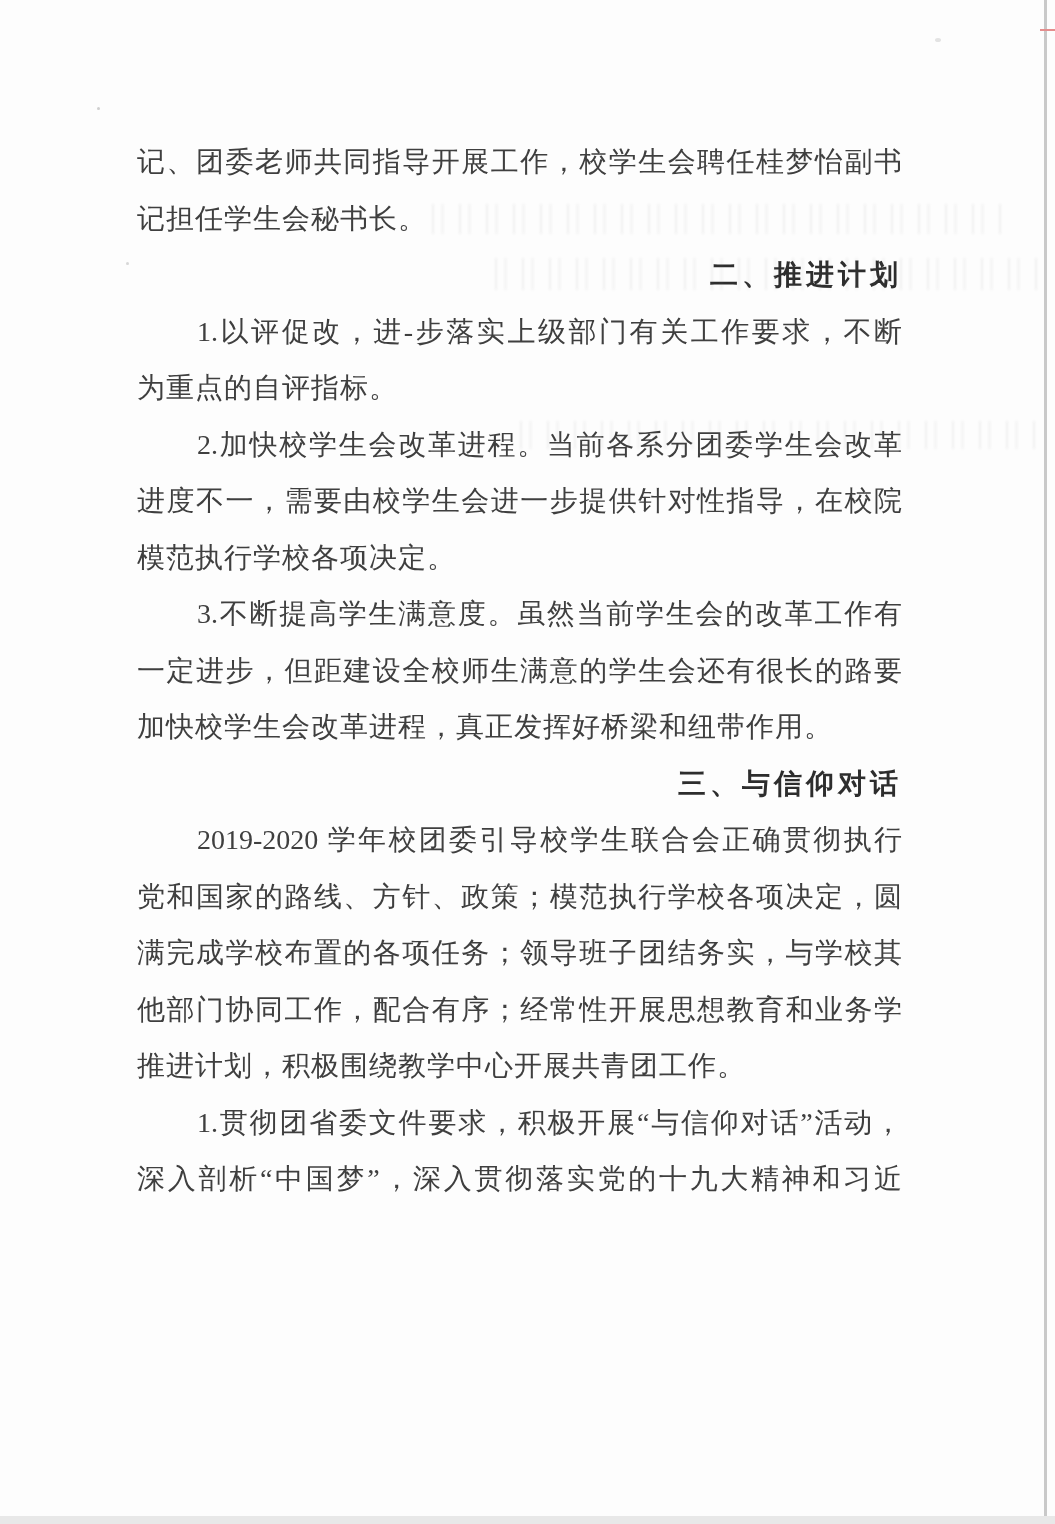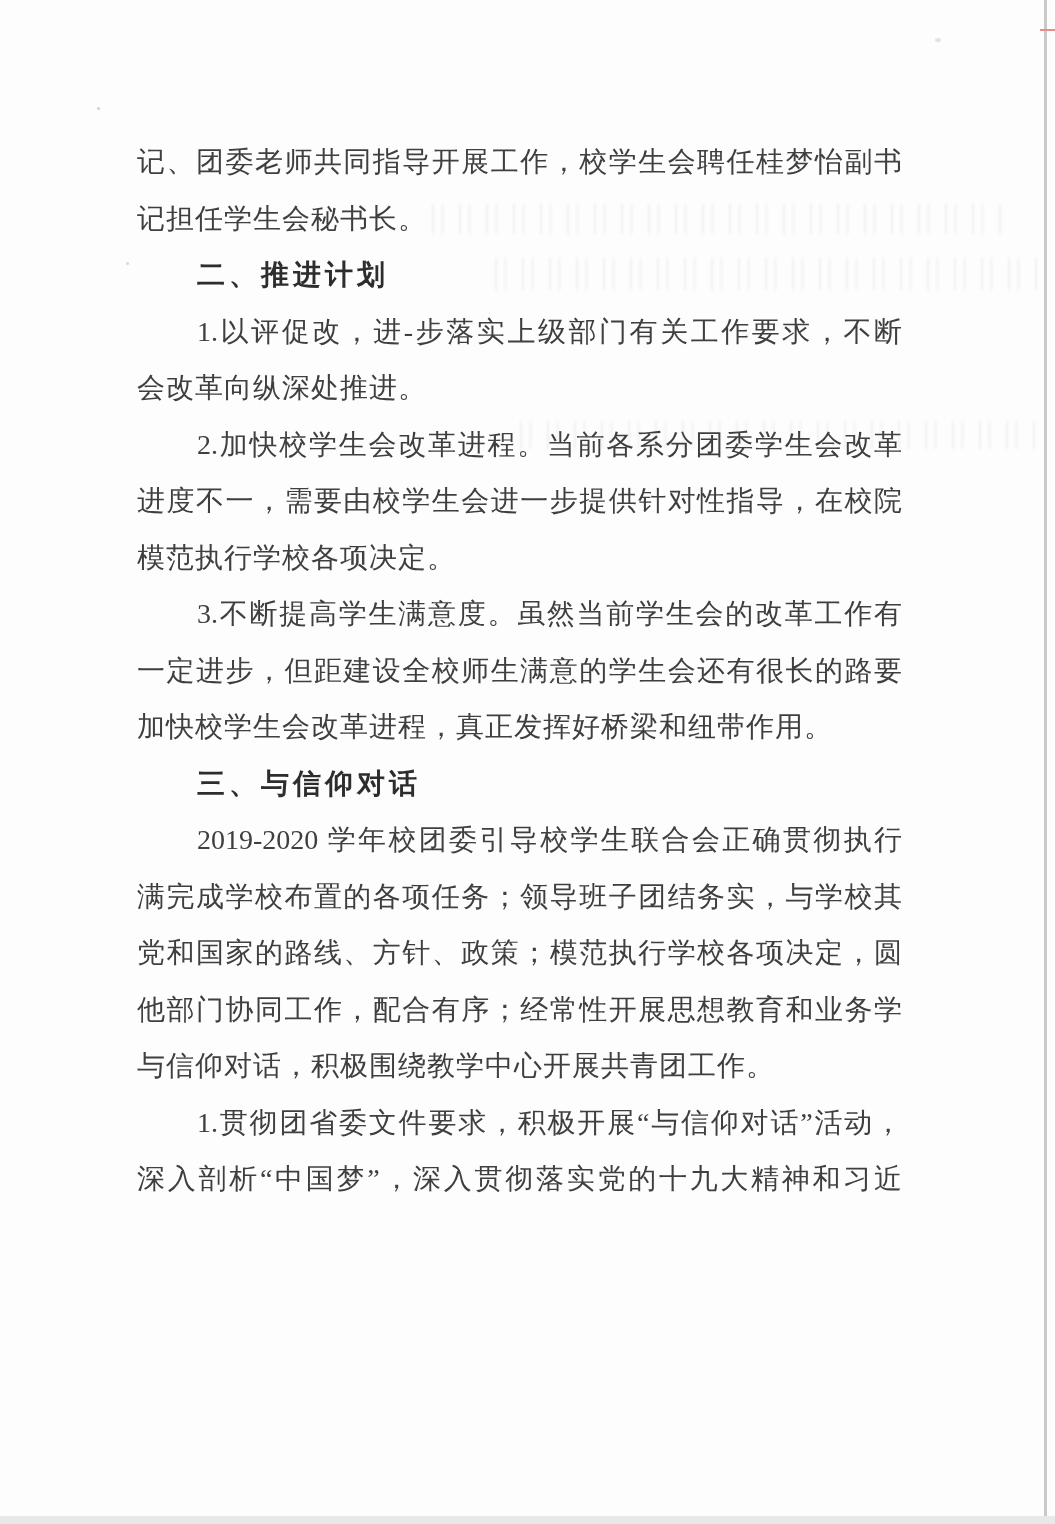--- a/index.html
+++ b/index.html
@@ -43,20 +43,21 @@
     text-align-last: justify;
     text-justify: inter-character;
     letter-spacing: 0;
   }
   .line.indent { padding-left: 60px; }
   .line.bold {
     font-weight: bold;
     color: var(--heading-color);
     font-family: "Liberation Sans", "DejaVu Sans", sans-serif;
     letter-spacing: 4px;
+    text-align: right;
   }
 
   
   .ghost {
     position: absolute;
     filter: blur(1.3px);
     opacity: 0.5;
     background: repeating-linear-gradient(90deg,
       rgba(125,125,125,0.20) 0 2px, transparent 2px 9px,
       rgba(145,145,145,0.14) 9px 12px, transparent 12px 27px);
@@ -102,47 +103,47 @@
 
       <div class="line justify">记、团委老师共同指导开展工作，校学生会聘任桂梦怡副书</div>
 
       <div class="line">记担任学生会秘书长。</div>
 
       <div class="line indent bold">二、推进计划</div>
 
       <div class="line indent justify">1.以评促改，进-步落实上级部门有关工作要求，不断</div>
 
 
-      <div class="line">会改革向纵深处推进。</div>
+      <div class="line">为重点的自评指标。</div>
 
       <div class="line indent justify">2.加快校学生会改革进程。当前各系分团委学生会改革</div>
 
       <div class="line justify">进度不一，需要由校学生会进一步提供针对性指导，在校院</div>
 
       <div class="line">模范执行学校各项决定。</div>
 
       <div class="line indent justify">3.不断提高学生满意度。虽然当前学生会的改革工作有</div>
 
       <div class="line justify">一定进步，但距建设全校师生满意的学生会还有很长的路要</div>
 
 
       <div class="line">加快校学生会改革进程，真正发挥好桥梁和纽带作用。</div>
 
       <div class="line indent bold">三、与信仰对话</div>
 
       <div class="line indent justify">2019-2020 学年校团委引导校学生联合会正确贯彻执行</div>
 
+      <div class="line justify">党和国家的路线、方针、政策；模范执行学校各项决定，圆</div>
+
       <div class="line justify">满完成学校布置的各项任务；领导班子团结务实，与学校其</div>
-
-      <div class="line justify">党和国家的路线、方针、政策；模范执行学校各项决定，圆</div>
 
       <div class="line justify">他部门协同工作，配合有序；经常性开展思想教育和业务学</div>
 
 
-      <div class="line">与信仰对话，积极围绕教学中心开展共青团工作。</div>
+      <div class="line">推进计划，积极围绕教学中心开展共青团工作。</div>
 
       <div class="line indent justify">1.贯彻团省委文件要求，积极开展“与信仰对话”活动，</div>
 
       <div class="line justify">深入剖析“中国梦”，深入贯彻落实党的十九大精神和习近</div>
     </div>
 
   <div class="ghost ghost-a"></div>
   <div class="ghost ghost-b"></div>
   <div class="ghost ghost-c"></div>
 

